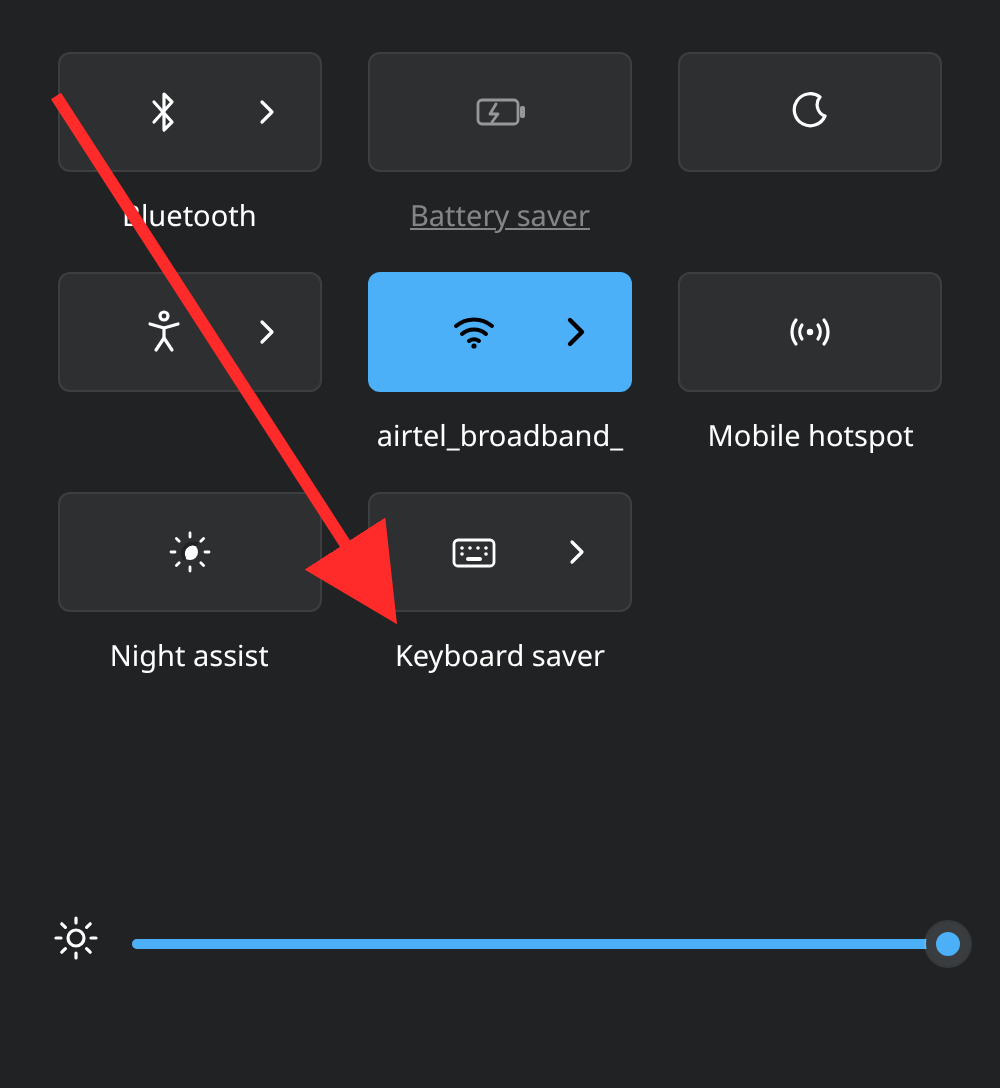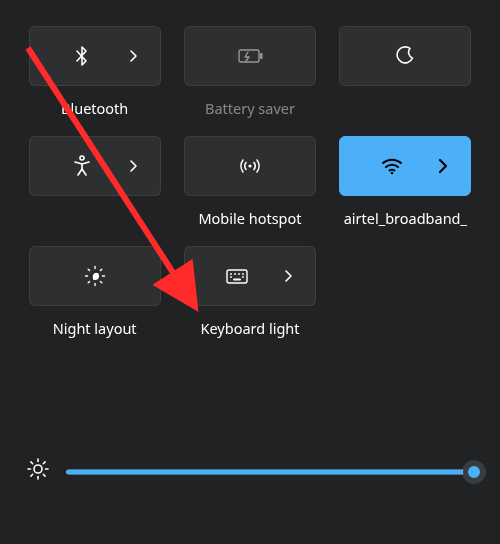--- a/index.html
+++ b/index.html
@@ -60,21 +60,21 @@
   .tile.dim svg { opacity: 0.5; }
   .label {
     margin-top: 12px;
     font-size: 14.5px;
     color: #ffffff;
     text-align: center;
     max-width: 140px;
     white-space: nowrap;
     overflow: hidden;
   }
-  .label.dim { color: rgba(255,255,255,0.45); }
+  .label.dim { color: rgba(255,255,255,0.45); text-decoration: underline; }
 
   .slider-row {
     position: absolute;
     left: 26px;
     right: 26px;
     bottom: 58px;
     display: flex;
     align-items: center;
     gap: 16px;
   }
@@ -179,71 +179,71 @@
         </span>
         <span class="chevron">
           <svg width="9" height="14" viewBox="0 0 9 14" fill="none" stroke="#ffffff" stroke-width="1.6" stroke-linecap="round" stroke-linejoin="round">
               <path d="M2 2 L7 7 L2 12"></path>
             </svg>
         </span>
       </div>
     </div>
 
     <div class="tile-wrap">
+      <div class="tile split active">
+        <span class="icon-slot">
+          <svg width="22" height="18" viewBox="0 0 22 18" fill="none" stroke="#000000" stroke-width="2" stroke-linecap="round">
+            <path d="M2 6 A14 14 0 0 1 20 6"></path>
+            <path d="M5 10 A9 9 0 0 1 17 10"></path>
+            <path d="M8.5 13.5 A4.5 4.5 0 0 1 13.5 13.5"></path>
+            <circle cx="11" cy="16" r="1.3" fill="#000000" stroke="none"></circle>
+          </svg>
+        </span>
+        <span class="chevron">
+          <svg width="10" height="16" viewBox="0 0 10 16" fill="none" stroke="#000000" stroke-width="2.2" stroke-linecap="round" stroke-linejoin="round">
+              <path d="M2 2 L8 8 L2 14"></path>
+            </svg>
+        </span>
+      </div>
+      <div class="label">airtel_broadband_</div>
+    </div>
+
+    <div class="tile-wrap">
       <div class="tile">
         <span class="icon-slot">
           <svg width="24" height="20" viewBox="0 0 24 20" fill="none" stroke="#ffffff" stroke-width="1.6" stroke-linecap="round">
             <path d="M5 4 A10 10 0 0 0 5 16"></path>
             <path d="M8 6.5 A6 6 0 0 0 8 13.5"></path>
             <circle cx="12" cy="10" r="1.6" fill="#ffffff" stroke="none"></circle>
             <path d="M16 6.5 A6 6 0 0 1 16 13.5"></path>
             <path d="M19 4 A10 10 0 0 1 19 16"></path>
           </svg>
         </span>
       </div>
       <div class="label">Mobile hotspot</div>
-    </div>
-
-    <div class="tile-wrap">
-      <div class="tile split active">
-        <span class="icon-slot">
-          <svg width="22" height="18" viewBox="0 0 22 18" fill="none" stroke="#000000" stroke-width="2" stroke-linecap="round">
-            <path d="M2 6 A14 14 0 0 1 20 6"></path>
-            <path d="M5 10 A9 9 0 0 1 17 10"></path>
-            <path d="M8.5 13.5 A4.5 4.5 0 0 1 13.5 13.5"></path>
-            <circle cx="11" cy="16" r="1.3" fill="#000000" stroke="none"></circle>
-          </svg>
-        </span>
-        <span class="chevron">
-          <svg width="10" height="16" viewBox="0 0 10 16" fill="none" stroke="#000000" stroke-width="2.2" stroke-linecap="round" stroke-linejoin="round">
-              <path d="M2 2 L8 8 L2 14"></path>
-            </svg>
-        </span>
-      </div>
-      <div class="label">airtel_broadband_</div>
     </div>
 
     <div class="tile-wrap">
       <div class="tile">
         <span class="icon-slot">
           <svg width="22" height="22" viewBox="0 0 22 22" fill="none" stroke="#ffffff" stroke-width="1.4" stroke-linecap="round">
             <circle cx="11" cy="11" r="4" fill="#ffffff" stroke="none"></circle>
             <path d="M14 7 A5 5 0 0 0 8 14" stroke="#202224" stroke-width="2"></path>
             <line x1="11" y1="1.5" x2="11" y2="3.5"></line>
             <line x1="11" y1="18.5" x2="11" y2="20.5"></line>
             <line x1="1.5" y1="11" x2="3.5" y2="11"></line>
             <line x1="18.5" y1="11" x2="20.5" y2="11"></line>
             <line x1="4.2" y1="4.2" x2="5.6" y2="5.6"></line>
             <line x1="16.4" y1="16.4" x2="17.8" y2="17.8"></line>
             <line x1="4.2" y1="17.8" x2="5.6" y2="16.4"></line>
             <line x1="16.4" y1="5.6" x2="17.8" y2="4.2"></line>
           </svg>
         </span>
       </div>
-      <div class="label">Night layout</div>
+      <div class="label">Night assist</div>
     </div>
 
     <div class="tile-wrap">
       <div class="tile split">
         <span class="icon-slot">
           <svg width="24" height="18" viewBox="0 0 24 18" fill="none" stroke="#ffffff" stroke-width="1.4">
             <rect x="2" y="3" width="20" height="13" rx="2"></rect>
             <circle cx="6" cy="7" r="0.9" fill="#ffffff" stroke="none"></circle>
             <circle cx="10" cy="7" r="0.9" fill="#ffffff" stroke="none"></circle>
             <circle cx="14" cy="7" r="0.9" fill="#ffffff" stroke="none"></circle>
@@ -252,21 +252,21 @@
             <circle cx="18" cy="10" r="0.9" fill="#ffffff" stroke="none"></circle>
             <rect x="8" y="11.5" width="8" height="2" rx="1" fill="#ffffff" stroke="none"></rect>
           </svg>
         </span>
         <span class="chevron">
           <svg width="9" height="14" viewBox="0 0 9 14" fill="none" stroke="#ffffff" stroke-width="1.6" stroke-linecap="round" stroke-linejoin="round">
               <path d="M2 2 L7 7 L2 12"></path>
             </svg>
         </span>
       </div>
-      <div class="label">Keyboard light</div>
+      <div class="label">Keyboard saver</div>
     </div>
 
     <div class="tile-wrap"></div>
 
   </div>
 </div>
 
 <div class="slider-row">
   <span>
     <svg width="24" height="24" viewBox="0 0 24 24" fill="none" stroke="#ffffff" stroke-width="1.6" stroke-linecap="round">

